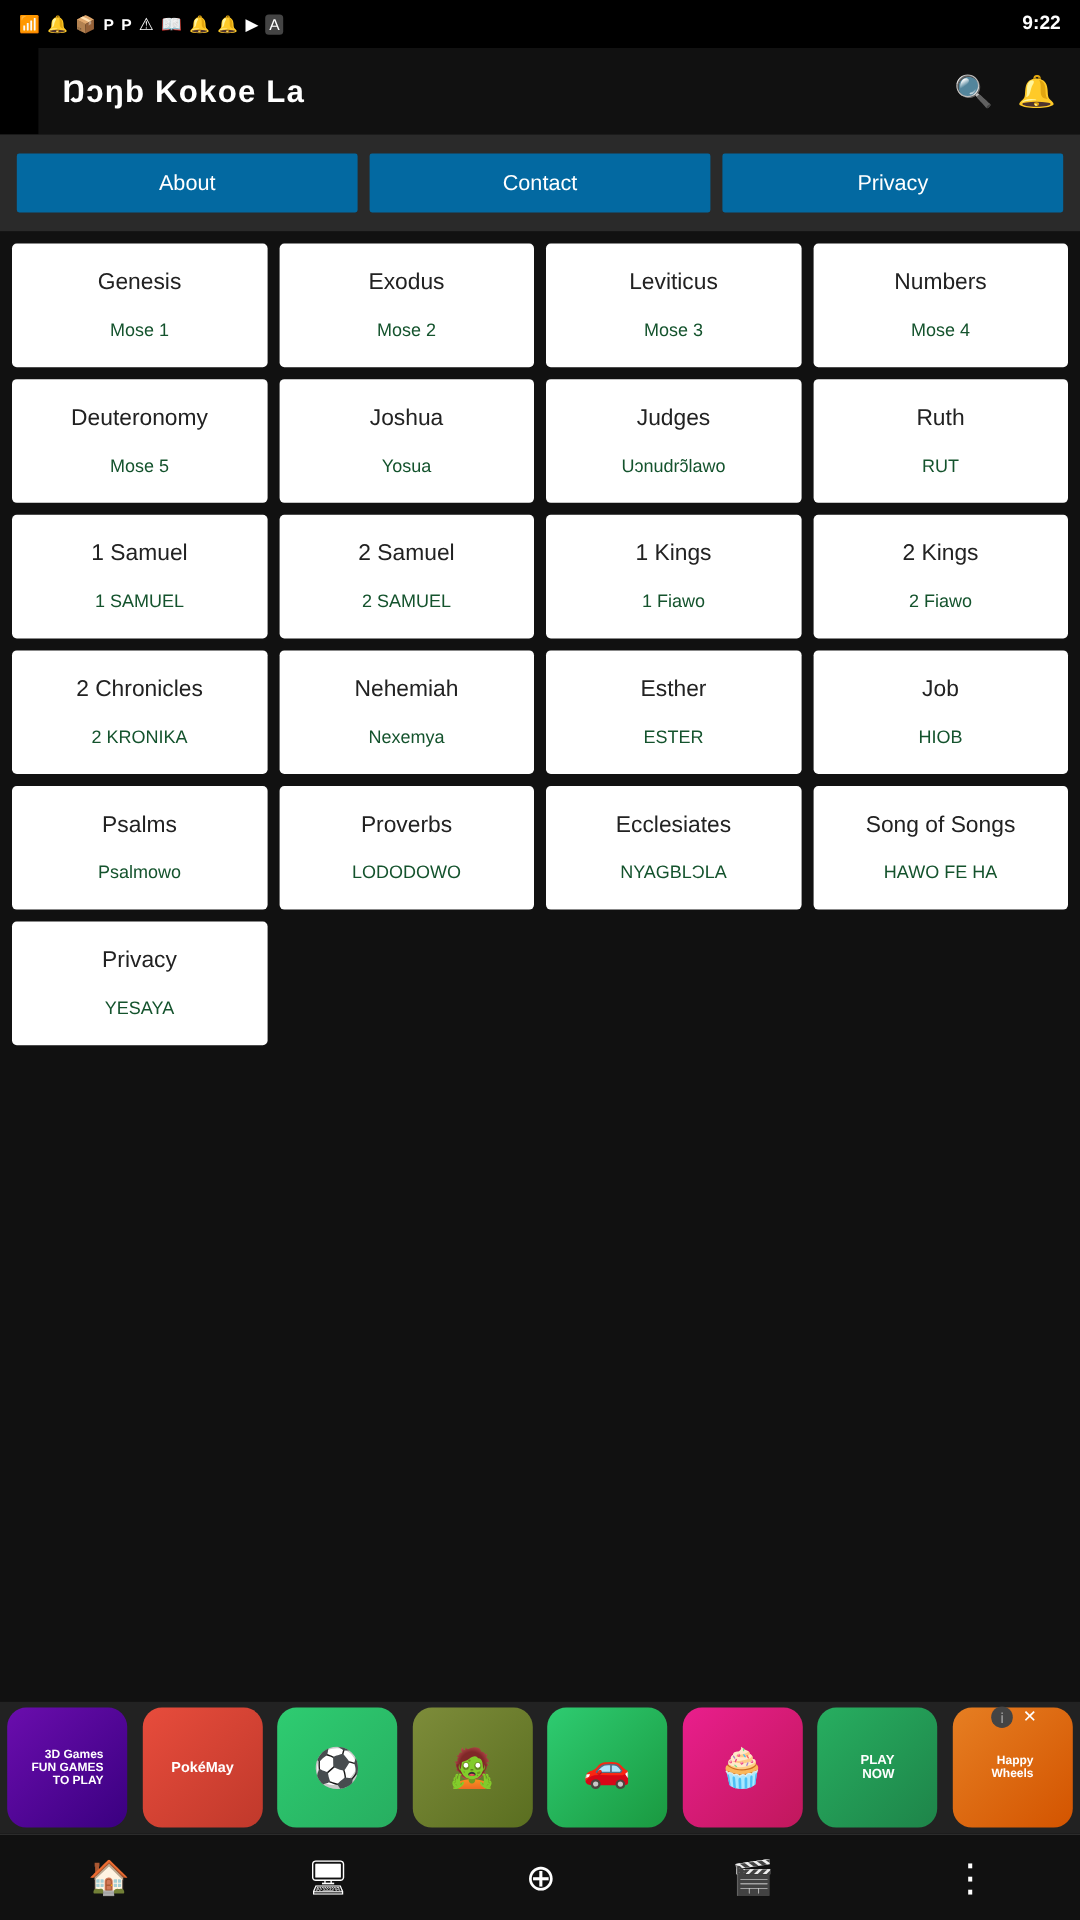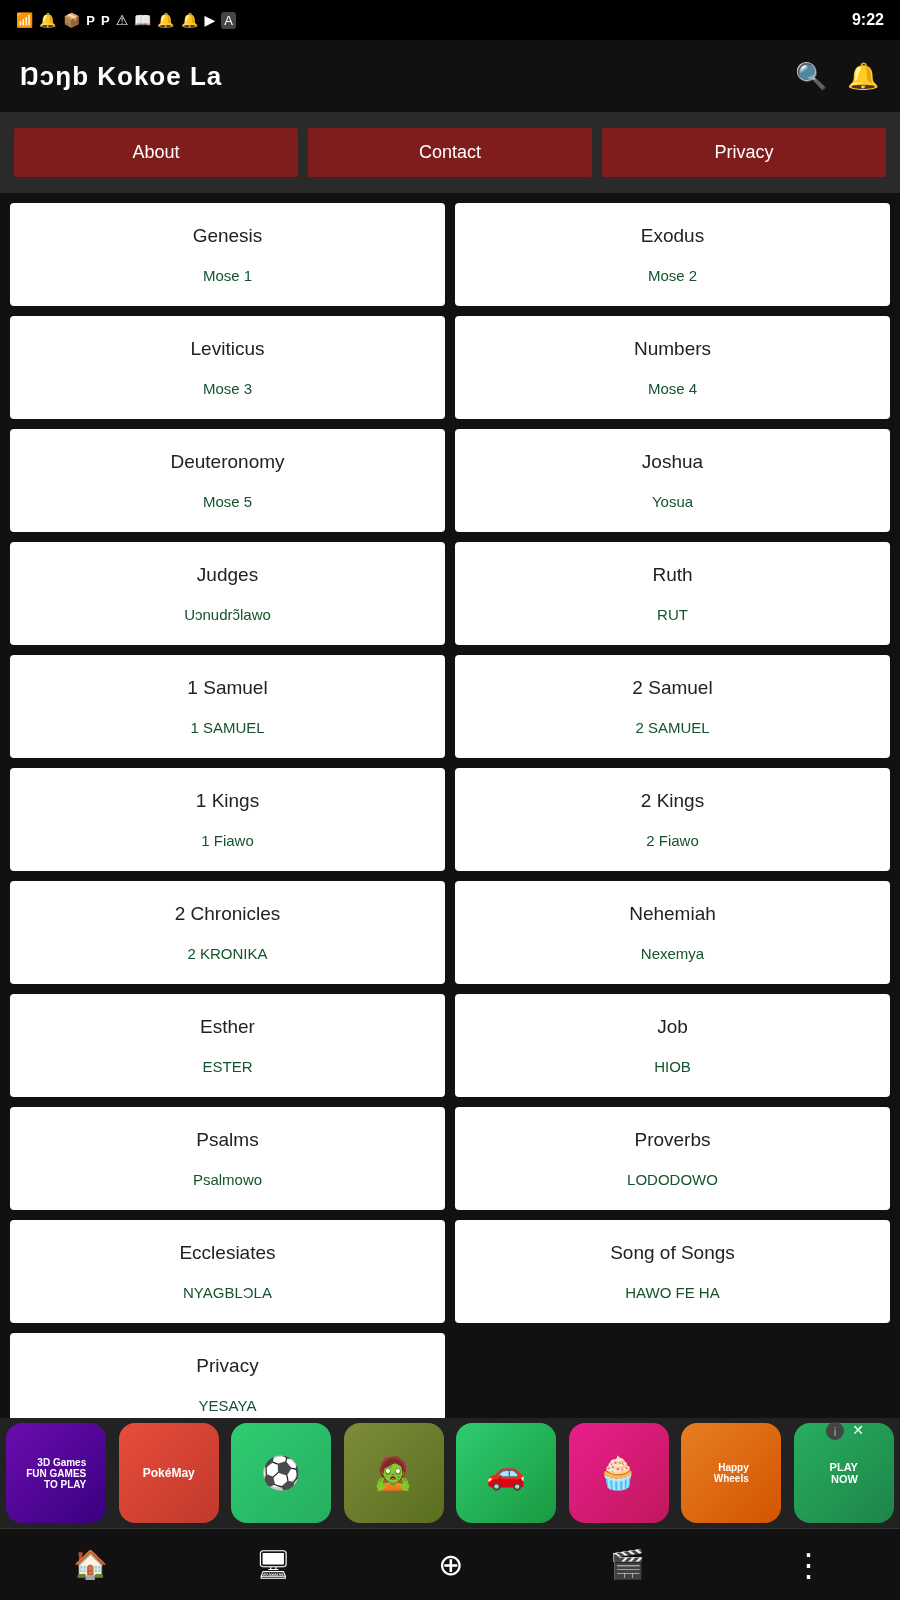--- a/index.html
+++ b/index.html
@@ -40,20 +40,21 @@
 
     
     .app-bar {
       background: #111;
       height: 72px;
       display: flex;
       align-items: center;
       justify-content: space-between;
       padding: 0 20px;
       flex-shrink: 0;
+      margin-left: 32px;
     }
     .app-title {
       color: #fff;
       font-size: 26px;
       font-weight: bold;
       letter-spacing: 1px;
     }
     .app-bar-icons {
       display: flex;
       align-items: center;
@@ -68,39 +69,39 @@
     
     .nav-tabs {
       background: #2a2a2a;
       padding: 16px 14px;
       display: flex;
       gap: 10px;
       flex-shrink: 0;
     }
     .nav-tab {
       flex: 1;
-      background: #7f1d1d;
+      background: #0369a1;
       color: #fff;
       border: none;
       padding: 14px 0;
       font-size: 18px;
       cursor: pointer;
       border-radius: 2px;
     }
 
     
     .book-list-container {
       flex: 1;
       background: #111;
       overflow-y: auto;
       padding: 10px;
     }
     .book-grid {
       display: grid;
-      grid-template-columns: 1fr 1fr;
+      grid-template-columns: 1fr 1fr 1fr 1fr;
       gap: 10px;
     }
     .book-item {
       background: #fff;
       border-radius: 4px;
       padding: 22px 16px;
       display: flex;
       flex-direction: column;
       align-items: center;
       cursor: pointer;
@@ -315,22 +316,22 @@
     </div>
 </div>
 
 <div class="ad-banner">
   <div class="ad-item ad-item-1" style="font-size:10px;padding:6px;">3D Games<br>FUN GAMES<br>TO PLAY</div>
   <div class="ad-item ad-item-2" style="font-size:12px;">PokéMay</div>
   <div class="ad-item ad-item-3" style="font-size:32px;">⚽</div>
   <div class="ad-item ad-item-4" style="font-size:32px;">🧟</div>
   <div class="ad-item ad-item-5" style="font-size:32px;">🚗</div>
   <div class="ad-item ad-item-6" style="font-size:32px;">🧁</div>
+  <div class="ad-item ad-item-8" style="font-size:11px;padding:6px;">PLAY<br>NOW</div>
   <div class="ad-item ad-item-7" style="font-size:10px;padding:6px;">Happy<br>Wheels</div>
-  <div class="ad-item ad-item-8" style="font-size:11px;padding:6px;">PLAY<br>NOW</div>
   <div class="ad-info-icon">ℹ</div>
   <div class="ad-close-icon">✕</div>
 </div>
 
 <div class="bottom-nav">
   <span class="bottom-nav-item">🏠</span>
   <span class="bottom-nav-item">🖥</span>
   <span class="bottom-nav-item" style="font-size:30px;">⊕</span>
   <span class="bottom-nav-item">🎬</span>
   <span class="bottom-nav-item" style="font-size:32px;letter-spacing:2px;">⋮</span>

